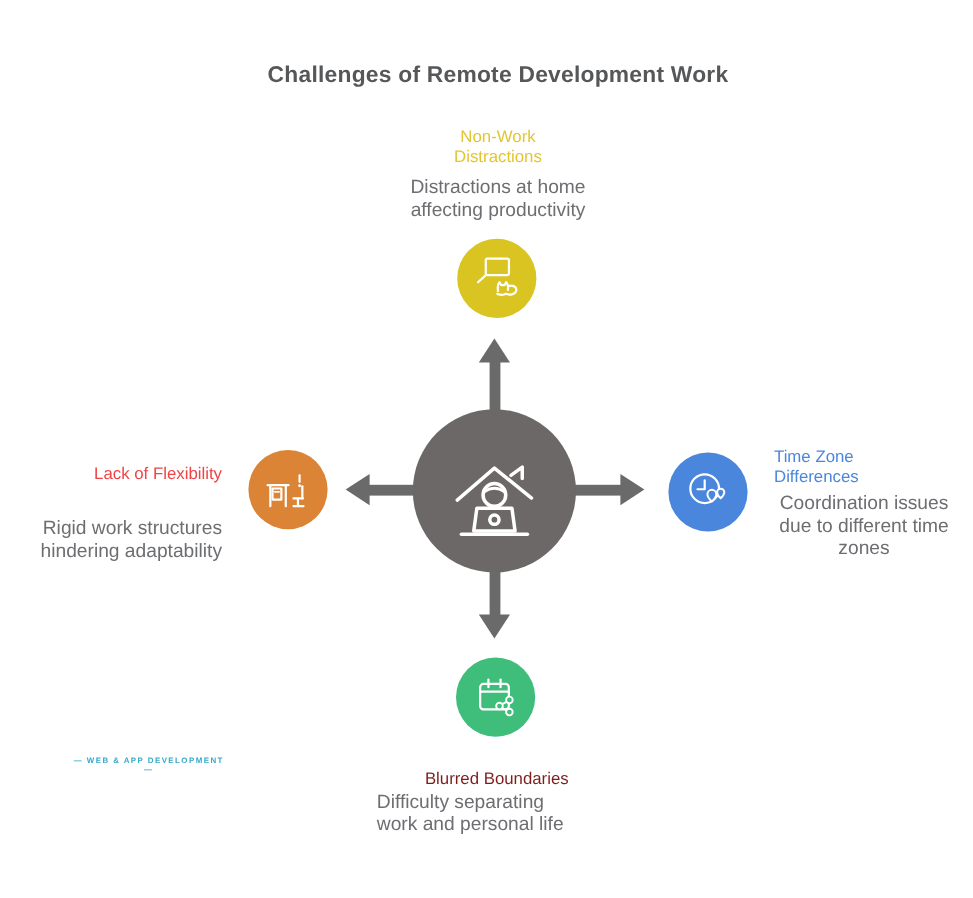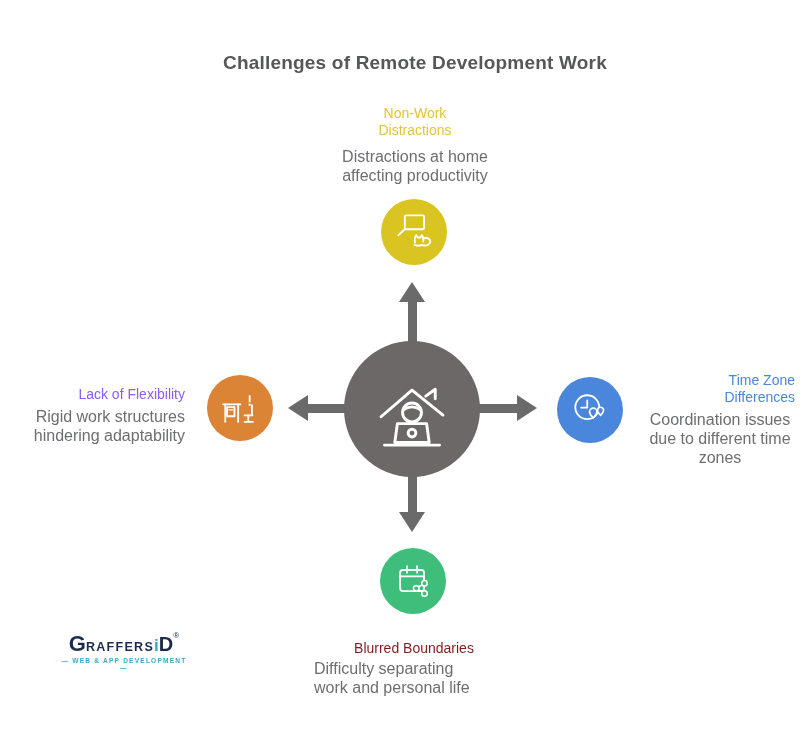--- a/index.html
+++ b/index.html
@@ -14,23 +14,23 @@
     left:20px;top:52px;width:790px;text-align:center;
     font-size:19px;font-weight:700;color:#565759;letter-spacing:.2px;
   }
 
   
   .node-label{font-size:14px;font-weight:400;line-height:1.22;}
   .node-desc{font-size:16px;color:#6D6E71;line-height:1.18;}
 
   .top-label{left:315px;top:105px;width:200px;text-align:center;color:#E2C532;}
   .top-desc{left:315px;top:148px;width:200px;text-align:center;}
-  .left-label{left:25px;top:386px;width:160px;text-align:right;color:#8b5cf6;}
-  .left-desc{left:25px;top:408px;width:160px;text-align:right;}
-  .right-label{left:645px;top:372px;width:150px;text-align:right;color:#4A86DB;}
+  .left-label{left:25px;top:386px;width:160px;text-align:right;color:#ef4444;}
+  .left-desc{left:25px;top:432px;width:160px;text-align:right;}
+  .right-label{left:645px;top:372px;width:150px;text-align:left;color:#4A86DB;}
   .right-desc{left:645px;top:411px;width:150px;text-align:center;}
   .bottom-label{left:314px;top:640px;width:200px;text-align:center;color:#7f1d1d;}
   .bottom-desc{left:314px;top:660px;width:200px;text-align:left;}
 
   
   .badge{
     width:66px;height:66px;border-radius:50%;
     display:flex;align-items:center;justify-content:center;
   }
   .badge svg{width:46px;height:46px;}
@@ -160,15 +160,14 @@
     <path class="ln" d="M66,35 L77,27 L77,38" stroke-width="3.4"></path>
     <circle class="ln" cx="50" cy="54" r="11" stroke-width="3.4"></circle>
     <path class="ln" d="M40,51 Q50,44 60,51" stroke-width="3"></path>
     <path class="ln" d="M33,67 H67 L70,89 H30 Z" stroke-width="3.4"></path>
     <circle class="ln" cx="50" cy="78" r="4.5" stroke-width="3.4"></circle>
     <path class="ln" d="M18,92 H82" stroke-width="3.4"></path>
   </svg>
 </div>
 
 <div class="abs logo">
-  <div class="logo-row"><span class="logo-g">G</span><span class="logo-raffers">RAFFERS</span><span class="logo-i">i</span><span class="logo-d">D</span><sup class="logo-r">®</sup></div>
   <div class="logo-tagline">— WEB &amp; APP DEVELOPMENT —</div>
 </div>
 
 </body></html>

